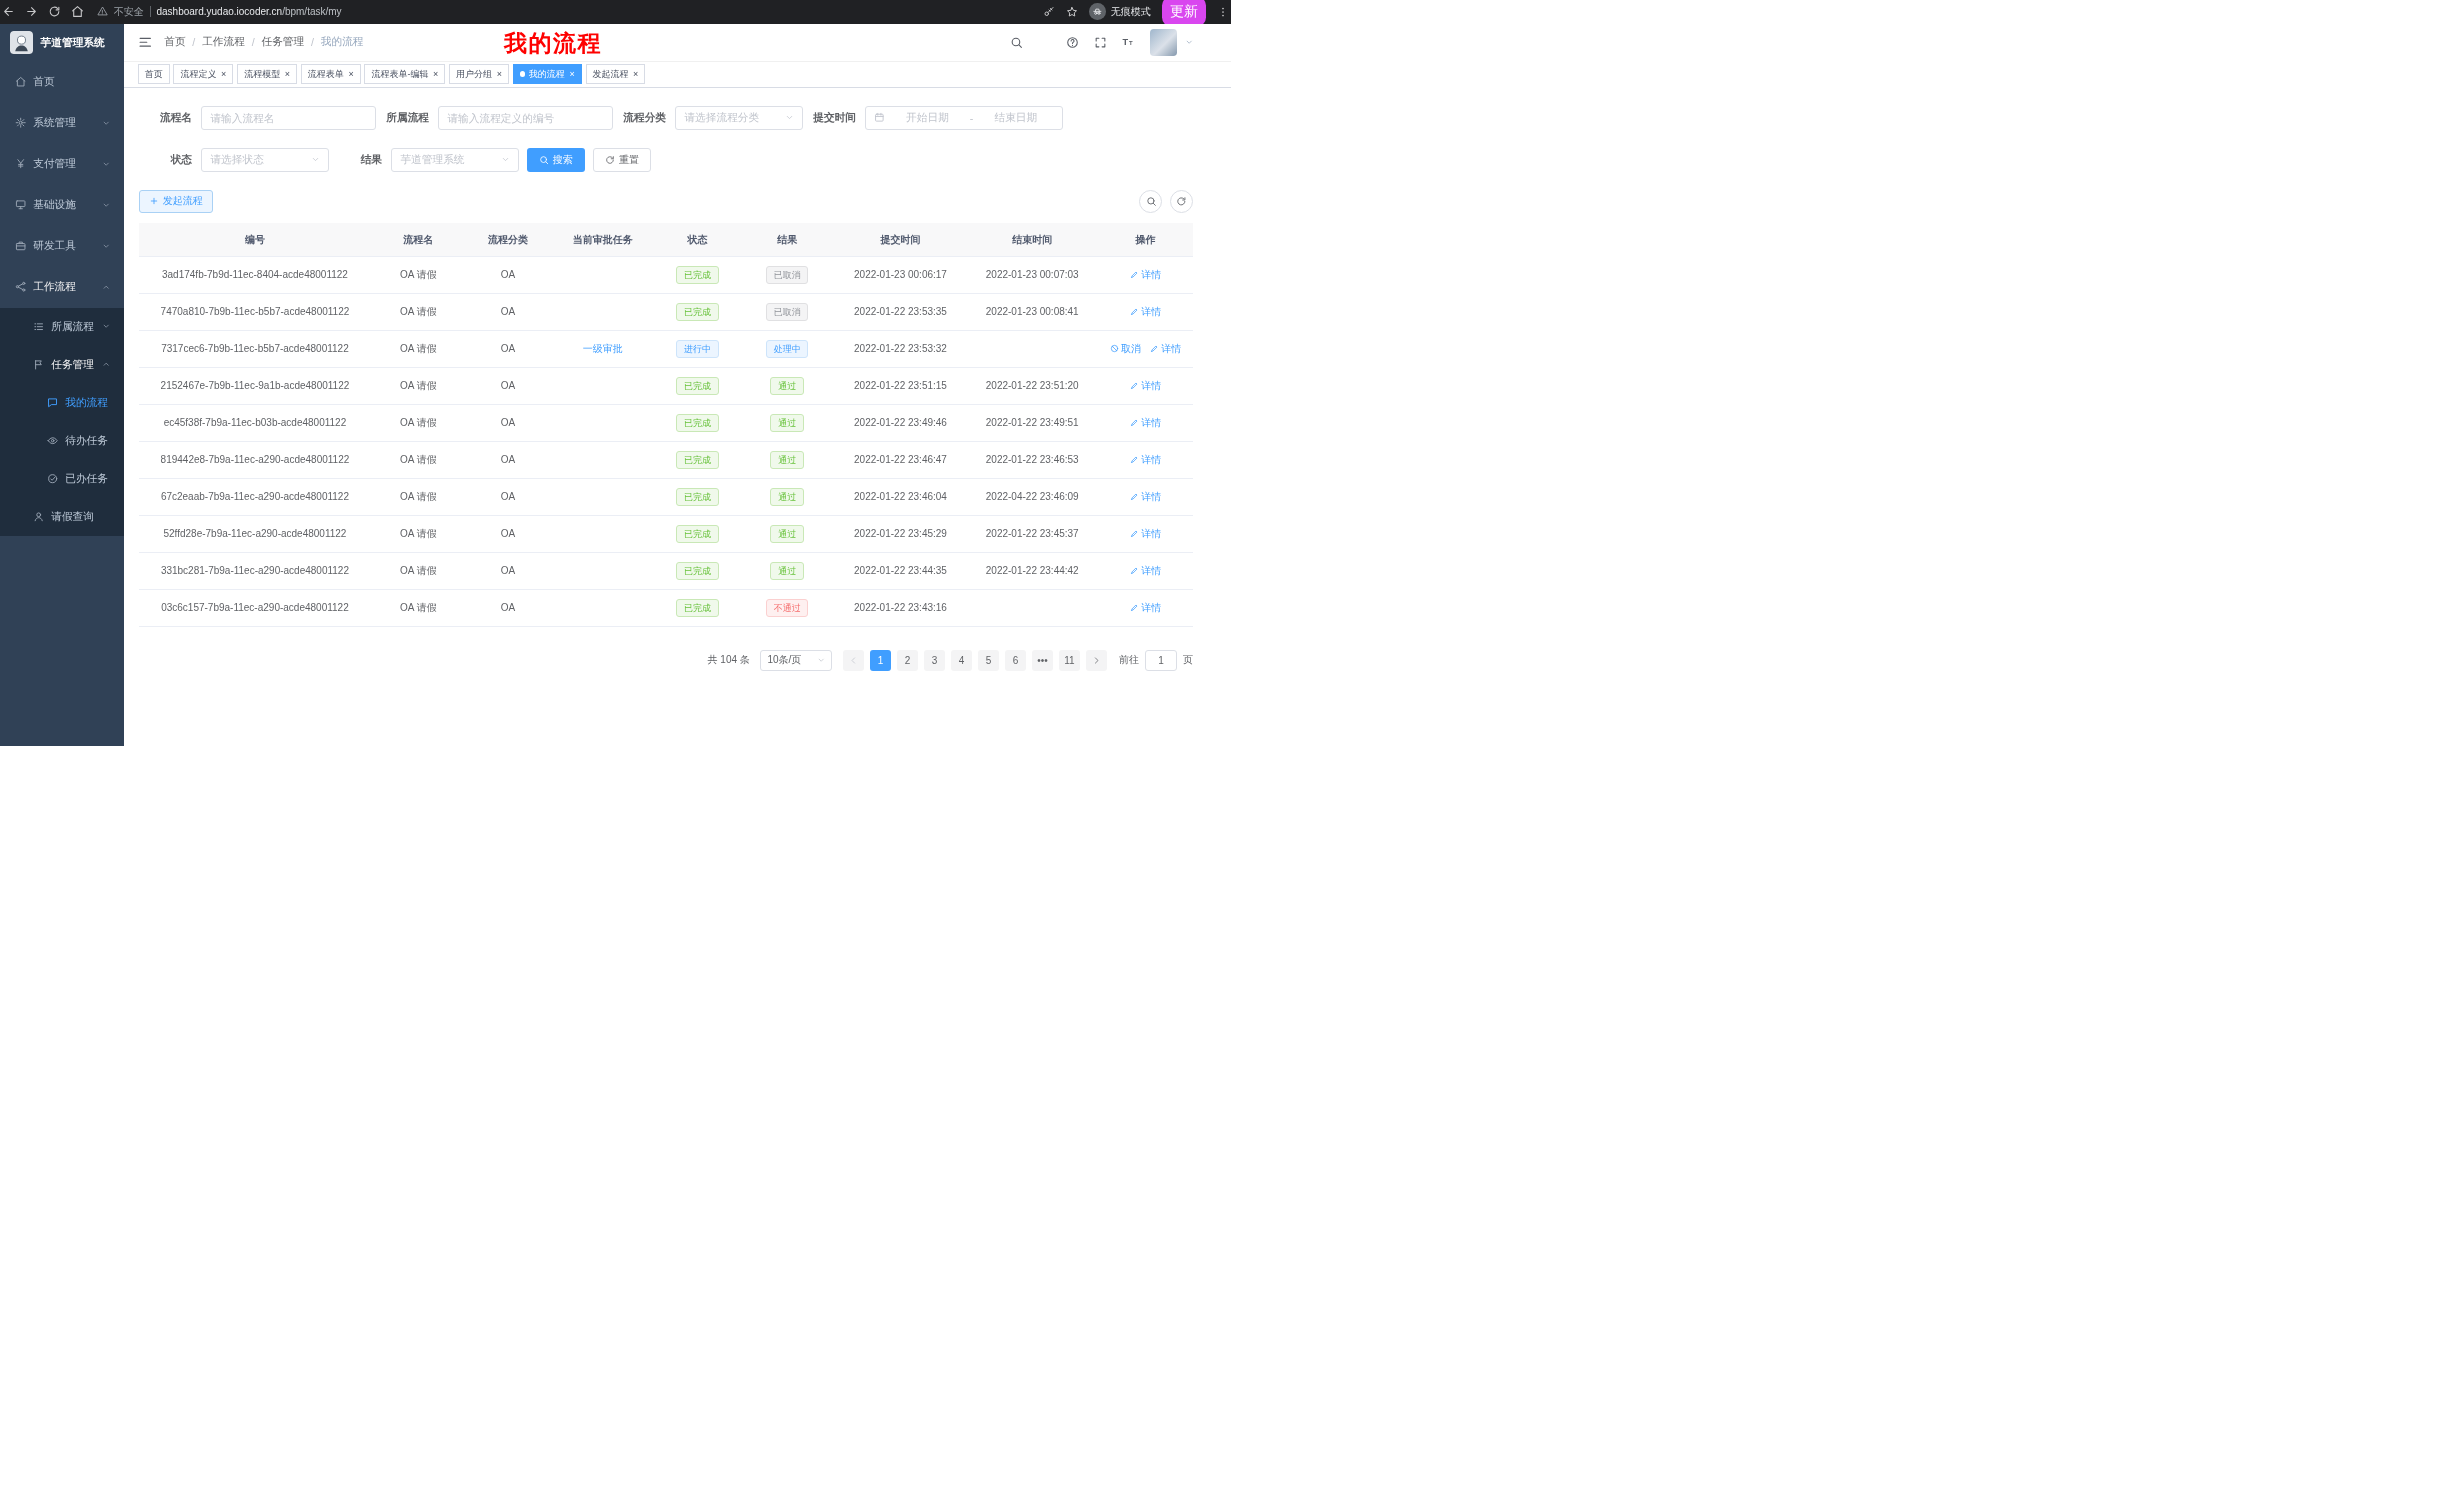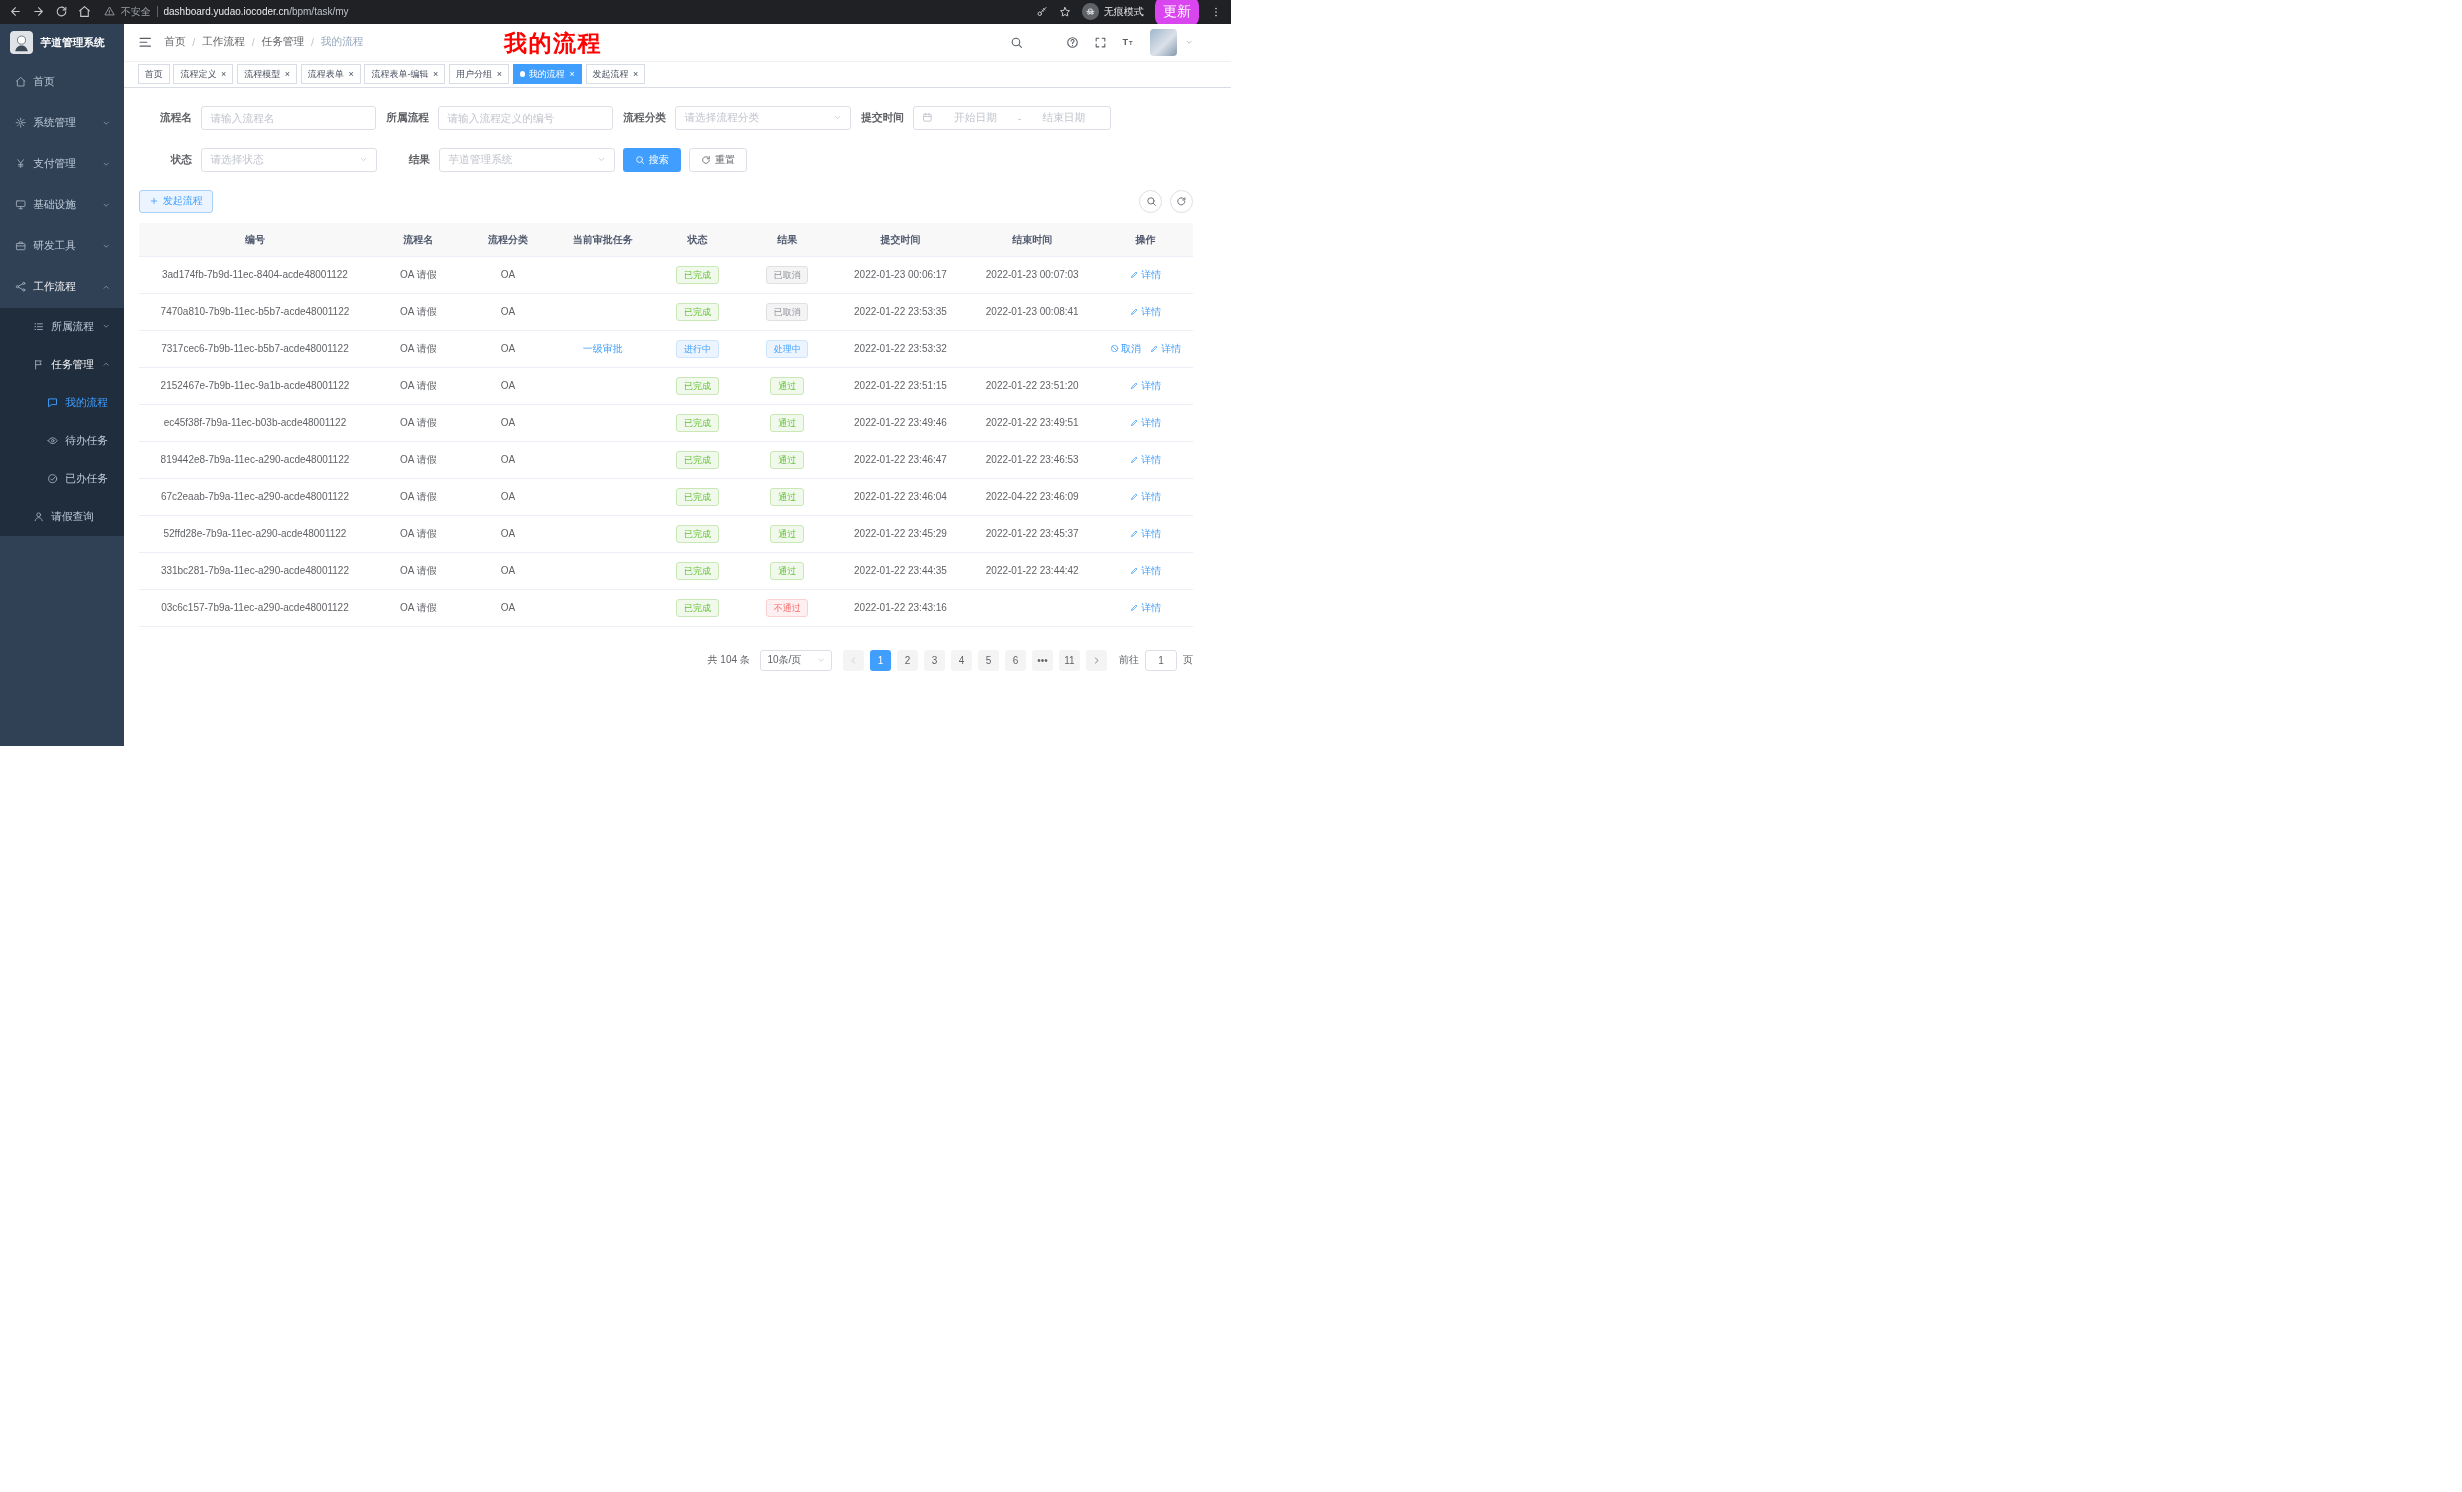--- a/index.html
+++ b/index.html
@@ -2,21 +2,21 @@
 <html style="font-size:12px"><head>
 <meta charset="utf-8">
 <style>
 *{box-sizing:border-box;margin:0;padding:0}
 html,body{width:1231px;height:746px;overflow:hidden}
 body{font-family:"Liberation Sans","DejaVu Sans",sans-serif;font-size:10.7px;background:#fff;color:#606266}
 .i{display:inline-flex;flex:none}
 .i svg{width:100%;height:100%}
 
 
-.browser{height:23.6px;background:#202124;display:flex;align-items:center;gap:10px;padding:0 9px;color:#dfe1e5}
+.browser{height:23.6px;background:#202124;display:flex;align-items:center;gap:10px;padding:0 2px;color:#dfe1e5}
 .b-ic{width:13px;height:13px;color:#c7c7c9;cursor:pointer}
 .addr{display:flex;align-items:center;gap:6px;flex:1;min-width:0;margin-left:3px}
 .warn-ic{width:10.7px;height:10.7px;color:#9aa0a6}
 .sec{color:#9aa0a6;font-size:10px}
 .divider{width:0.8px;height:10.7px;background:#5f6368}
 .url{font-size:10px;color:#e8eaed;white-space:nowrap}
 .url .path{color:#bdc1c6}
 .b-right{display:flex;align-items:center;gap:10.7px}
 .right-ic{width:12px;height:12px;color:#c7c7c9;cursor:pointer}
 .chip{display:flex;align-items:center;gap:5.3px;cursor:pointer}
@@ -66,21 +66,21 @@
 .tag .x{font-size:9px;line-height:1;margin-left:0.8px}
 
 
 .content{flex:1;padding:18px 38px 0 15px;overflow:hidden}
 .frow{display:flex;align-items:center;margin-bottom:18px}
 .fi{display:flex;align-items:center}
 .fi>label{width:53px;text-align:right;margin-right:9px;font-weight:700;color:#606266;font-size:10.7px;white-space:nowrap}
 .field{height:24px;border:0.8px solid #dcdfe6;border-radius:3px;background:#fff;display:flex;align-items:center;padding:0 8.4px;font-size:10.7px;color:#606266;outline:none}
 input.field::placeholder{color:#c0c4cc}
 .w200{width:175px}
-.sel{width:176px;justify-content:space-between;cursor:pointer}
+.sel{width:128px;justify-content:space-between;cursor:pointer}
 .ph{color:#c0c4cc}
 .sel .i{width:9px;height:9px;color:#c0c4cc}
 .date{width:198px;gap:4.6px;cursor:pointer}
 .date .i{width:10.7px;height:10.7px;color:#c0c4cc}
 .date .ph{flex:1;text-align:center}
 .date .sep{color:#c0c4cc}
 .btn{height:24px;padding:0 11.4px;border-radius:3px;font-size:10px;display:inline-flex;align-items:center;gap:3.8px;cursor:pointer;border:0.8px solid transparent;background:#fff;font-family:inherit}
 .btn .i{width:10px;height:10px}
 .btn-primary{background:#409eff;color:#fff}
 .btn-default{border-color:#dcdfe6;color:#606266}

